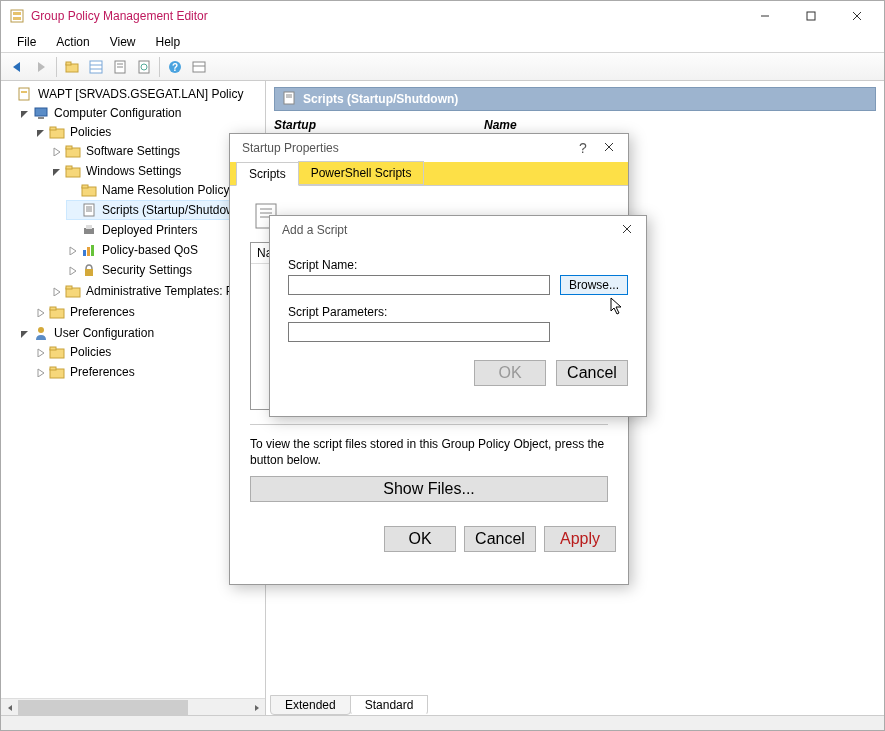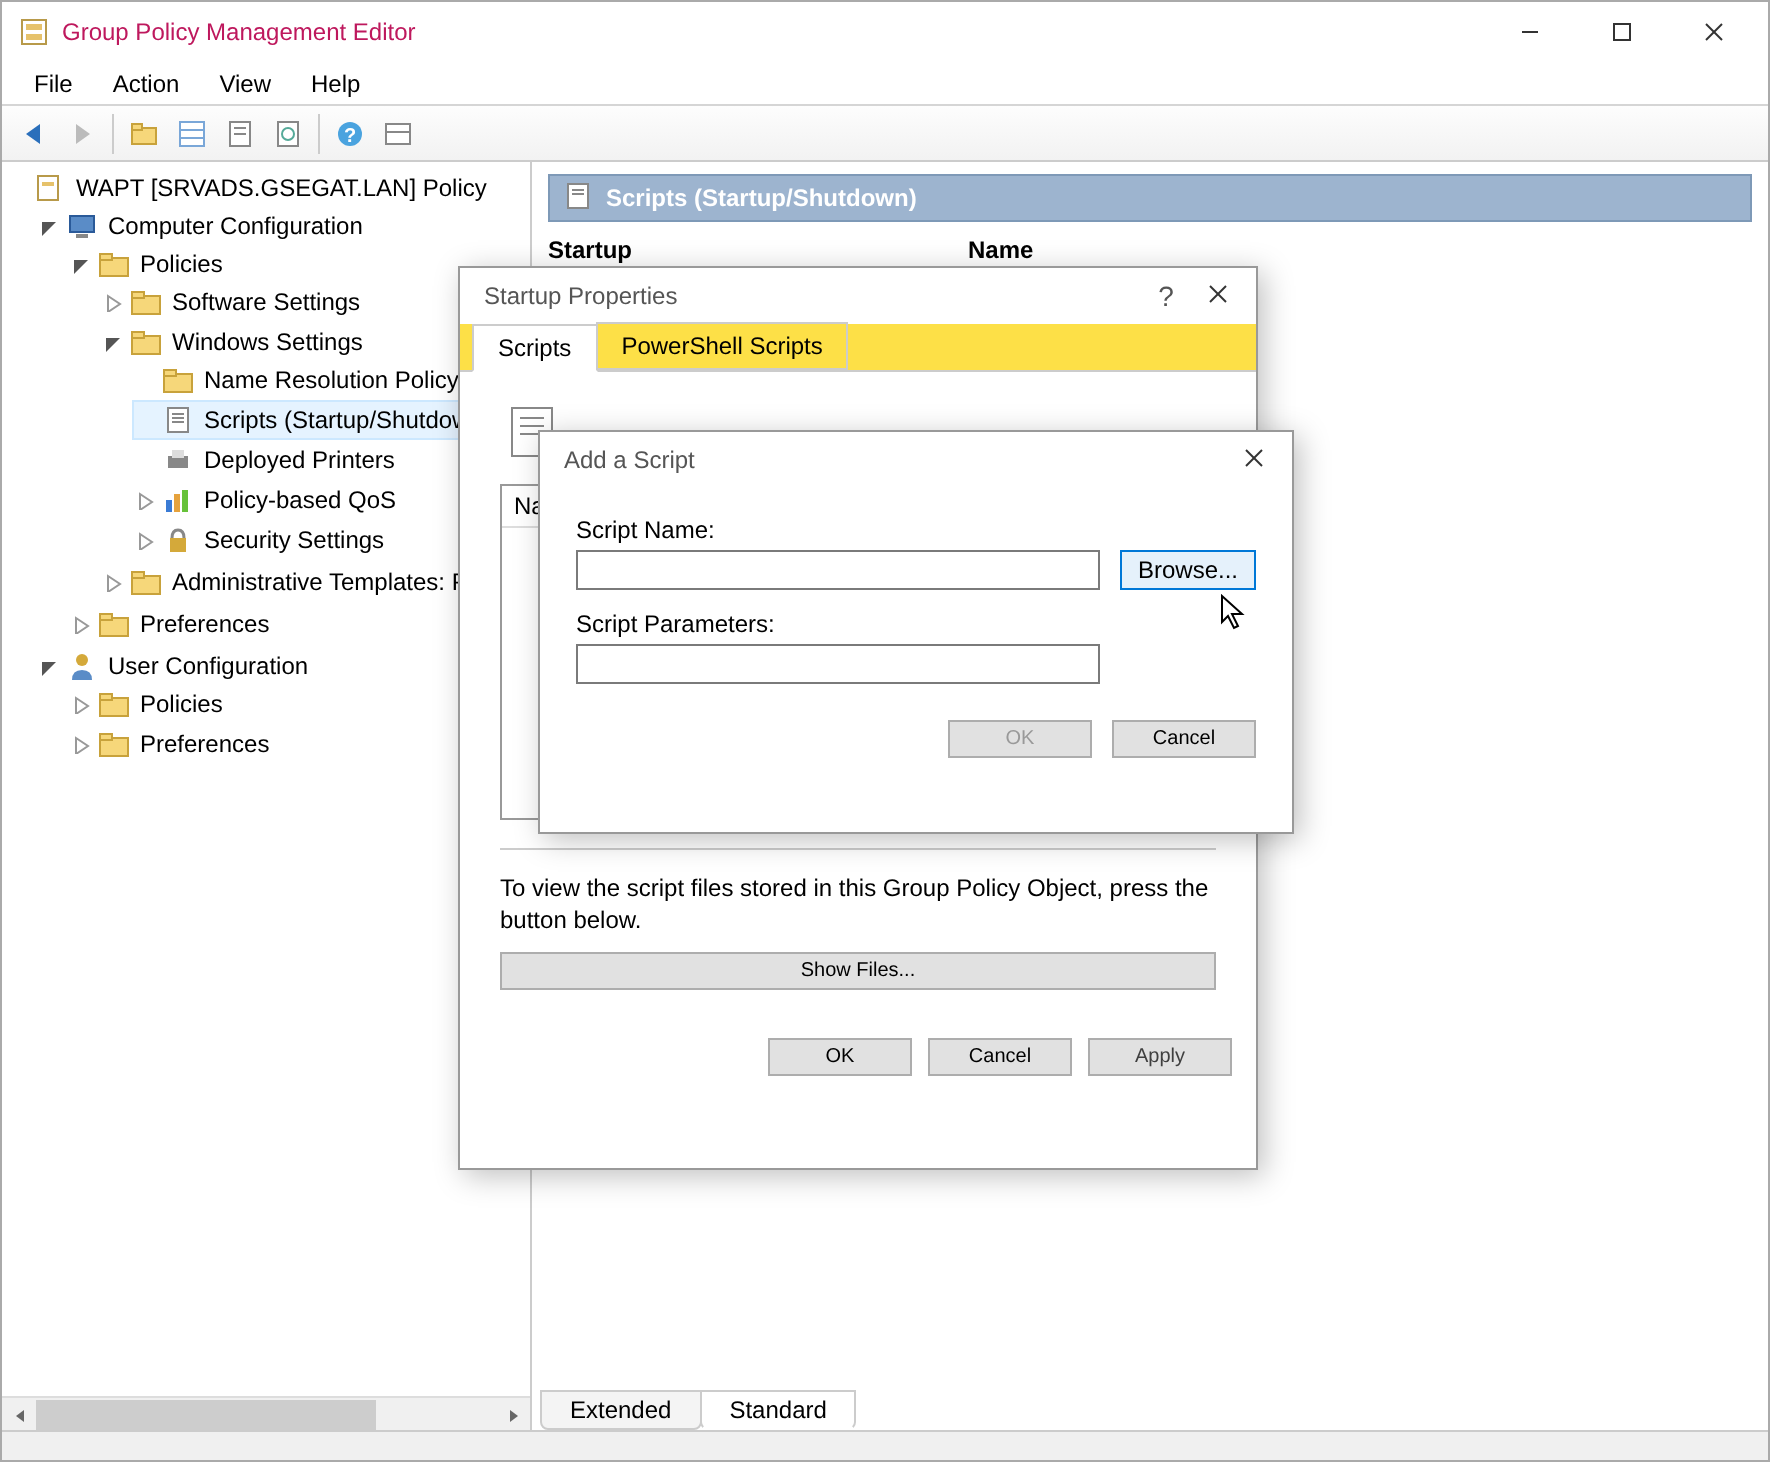--- a/index.html
+++ b/index.html
@@ -32,21 +32,21 @@
   .tree .node .caret { width: 11px; height: 11px; display: flex; align-items: center; justify-content: center; }
   .tree .node .icon { width: 16px; height: 16px; display: flex; align-items: center; justify-content: center; }
   .tree .node .label { padding: 1px 2px; }
   .tree .selected { background: #e5f3ff; outline: 1px solid #cce8ff; }
 
   .folder-icon svg, .icon svg { width: 16px; height: 16px; }
 
   .right-pane { flex: 1; display: flex; flex-direction: column; background: #fff; position: relative; }
   .scripts-header-bar { height: 24px; background: #9db4cf; border: 1px solid #7e99b7; display: flex; align-items: center; gap: 6px; padding-left: 6px; margin: 6px 8px 0 8px; }
   .scripts-header-bar .hdr-text { color: #fff; font-weight: bold; }
-  .right-columns { display: flex; margin: 4px 8px 0 8px; }
+  .right-columns { display: flex; margin: 4px 8px 0 8px; font-style: italic; }
   .right-columns .col { font-weight: bold; padding: 3px 0; }
   .right-columns .col1 { width: 210px; }
   .right-content-area { flex: 1; position: relative; }
 
   .right-footer-tabs { height: 22px; display: flex; align-items: flex-end; padding-left: 4px; }
   .foot-tab { padding: 2px 14px; border: 1px solid #ccc; border-bottom: 1px solid #fff; margin-right: -1px; border-radius: 0 0 4px 4px; background: #fff; font-size: 12px; }
   .foot-tab.inactive { background: #f4f4f4; border-bottom: 1px solid #ccc; }
   .sb-btn { width: 17px; height: 17px; display: flex; align-items: center; justify-content: center; background: #f0f0f0; }
   .sb-track { flex: 1; background: #f0f0f0; }
 
@@ -62,21 +62,21 @@
   .dlg-tabs { display: flex; background: #fde047; padding-left: 6px; height: 24px; align-items: flex-end; border-bottom: 1px solid #ccc; }
   .dlg-tab { padding: 4px 12px; border: 1px solid #ccc; margin-right: -1px; font-size: 12px; }
   .dlg-tab.active { background: #fff; border-bottom: 1px solid #fff; position: relative; top: 1px; }
   .dlg-body { padding: 14px 20px 10px 20px; }
   .script-icon-row { display: flex; gap: 12px; align-items: center; margin-bottom: 10px; }
   .script-big-icon { width: 32px; height: 32px; }
   .list-box { border: 1px solid #999; height: 168px; position: relative; background: #fff; }
   .list-header { display: flex; border-bottom: 1px solid #ddd; background: #fff; font-size: 12px; }
   .list-header .lh { padding: 3px 6px; }
   .lh1 { width: 32px; }
-  .btn { min-width: 70px; padding: 3px 8px; background: #e1e1e1; border: 1px solid #adadad; text-align: center; font-size: 10px; }
+  .btn { min-width: 70px; padding: 3px 8px; background: #e1e1e1; border: 1px solid #adadad; text-align: center; font-size: 16px; }
   .btn-row-main { display: flex; gap: 8px; justify-content: flex-end; margin-top: 14px; }
   .dlg-note { font-size: 12px; margin-top: 12px; line-height: 1.3; }
   .hr { border-top: 1px solid #ccc; margin: 14px 0 8px 0; }
 
   
   .add-dialog { left: 268px; top: 214px; width: 378px; height: 202px; }
   .add-body { padding: 14px 18px; }
   .fld-label { font-size: 12px; margin-bottom: 3px; }
   .text-input { width: 262px; height: 20px; border: 1px solid #7a7a7a; background: #fff; padding: 1px 2px; font-size: 12px; }
   .row-inline { display: flex; align-items: flex-start; gap: 10px; margin-bottom: 10px; position: relative; }
@@ -503,21 +503,21 @@
       </div>
       <div class="hr"></div>
       <div class="dlg-note">To view the script files stored in this Group Policy Object, press the button below.</div>
       <div style="margin-top:8px;">
         <div class="btn" style="min-width:110px;">Show Files...</div>
       </div>
     </div>
     <div class="btn-row-main" style="padding:0 12px 12px 0;">
       <div class="btn" style="min-width:72px;">OK</div>
       <div class="btn" style="min-width:72px;">Cancel</div>
-      <div class="btn" style="min-width:72px; color:#404040;">Apply</div>
+      <div class="btn" style="min-width:72px; color:#b91c1c;">Apply</div>
     </div>
   </div>
 
   <div class="dialog add-dialog">
     <div class="dlg-title">
       <span class="t">Add a Script</span>
       <span class="x"><svg width="10" height="10">
             <line x1="1" y1="1" x2="9" y2="9" stroke="#333"></line>
             <line x1="9" y1="1" x2="1" y2="9" stroke="#333"></line>
           </svg></span>

